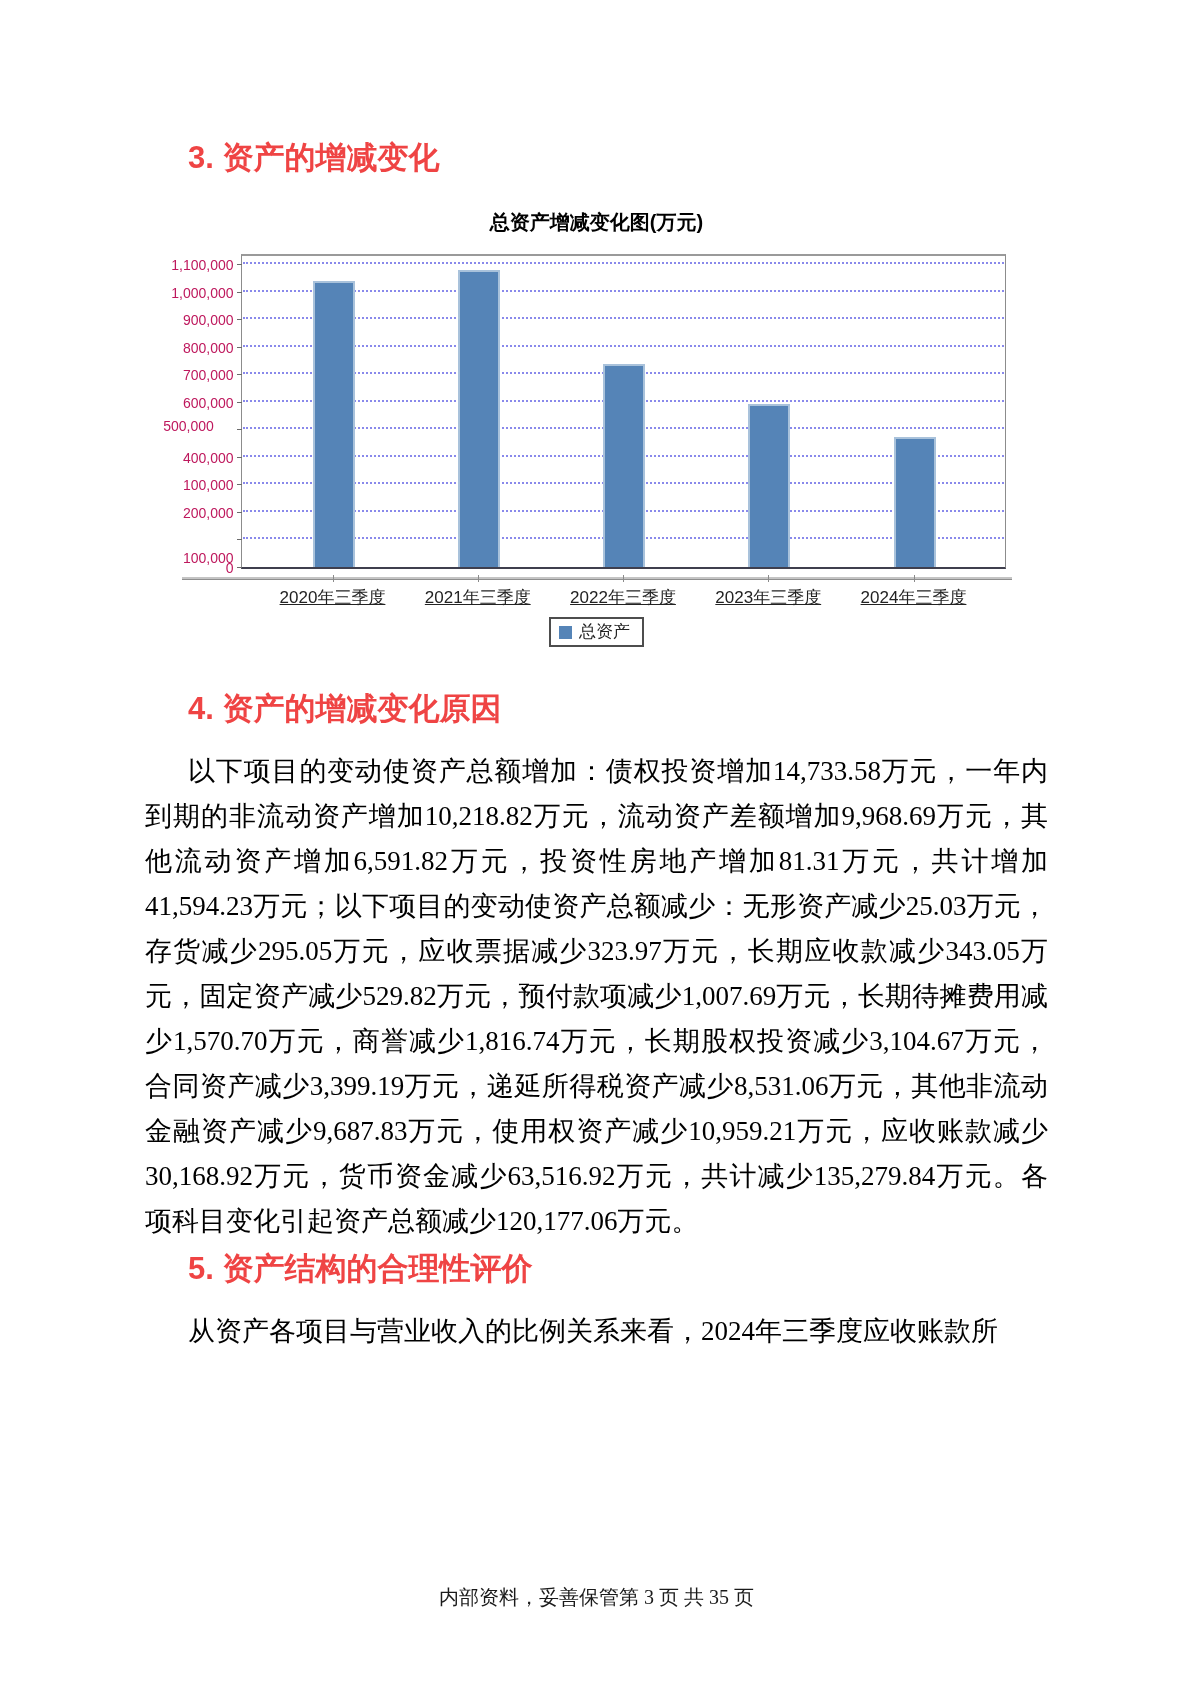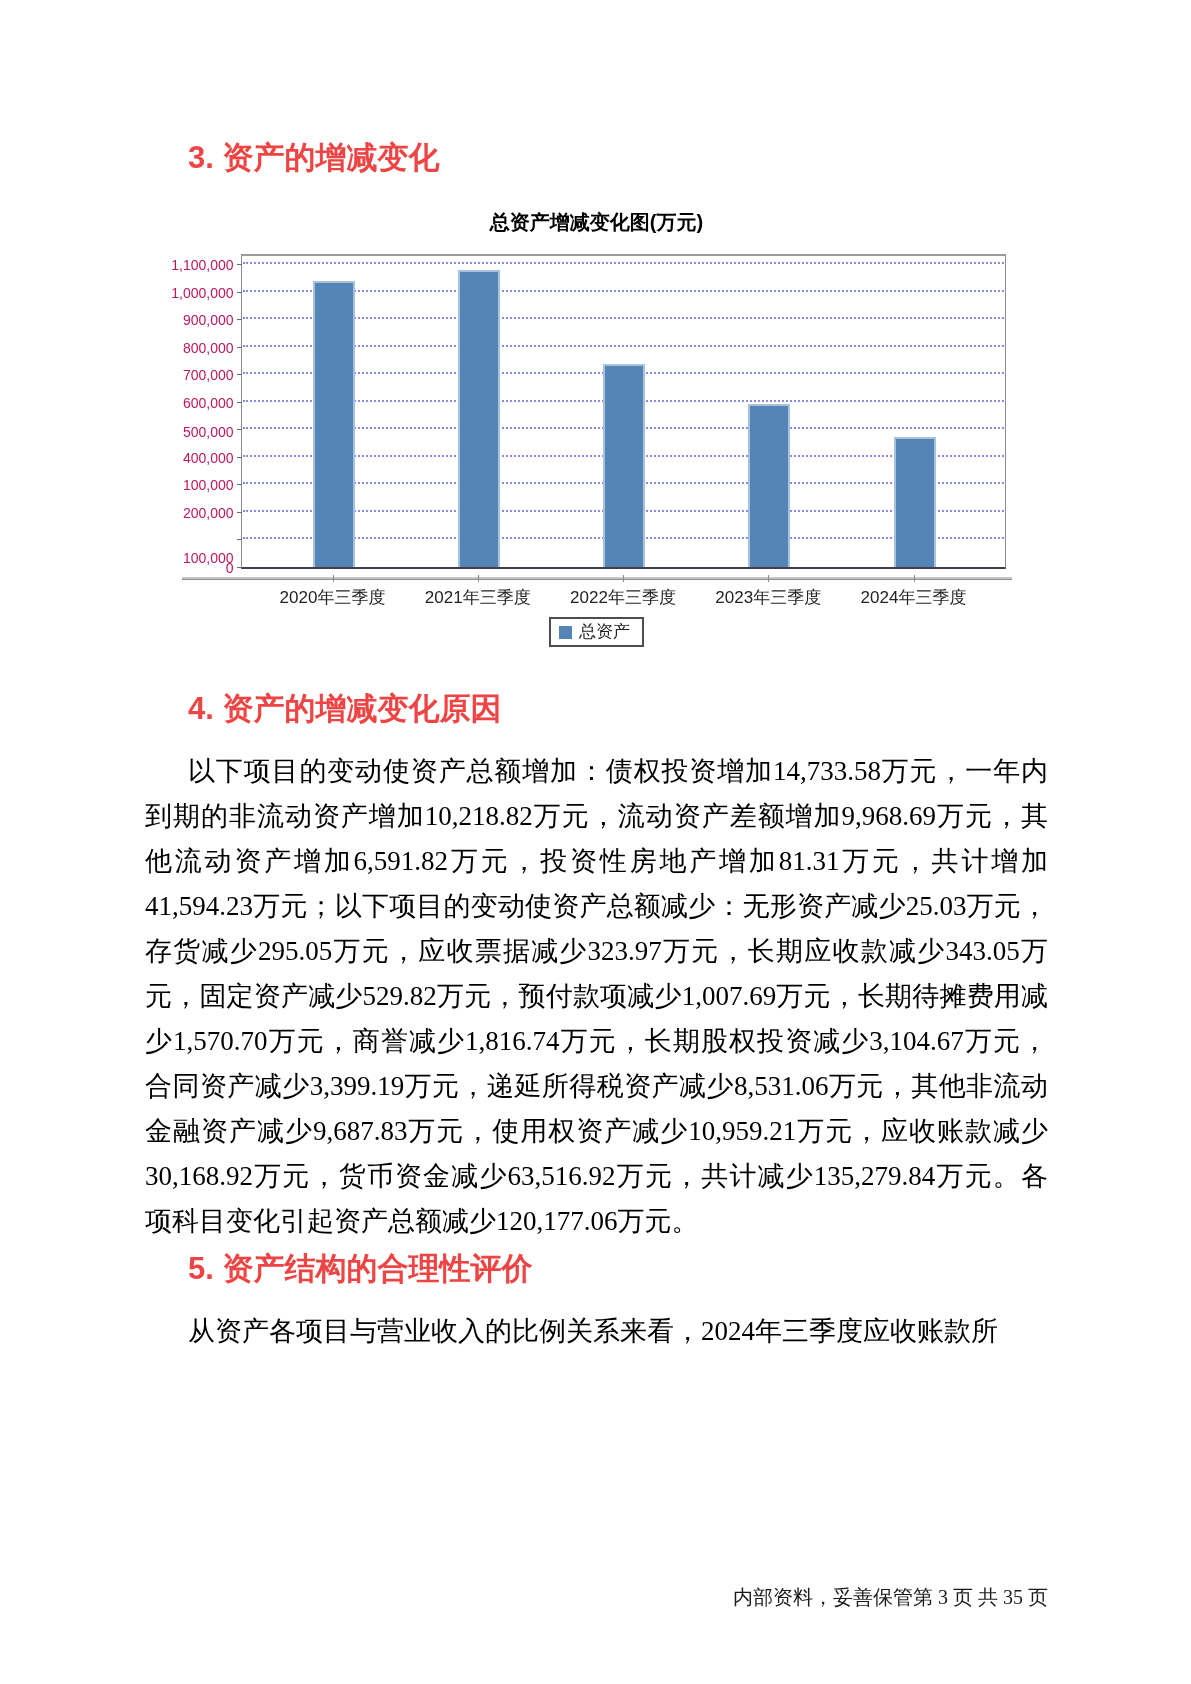--- a/index.html
+++ b/index.html
@@ -52,36 +52,36 @@
     position:absolute;right:772px;width:90px;text-align:right;
     font-family:"Liberation Sans","DejaVu Sans",sans-serif;
     font-size:14px;line-height:14px;color:#be185d;
   }
   .xrule{position:relative;margin-top:8px;height:2px;background:#c4c4c4;border-bottom:1px solid #8f8f8f;}
   .xtick{position:absolute;top:-2px;width:1px;height:7px;background:#8a8a8a;}
   .xlabels{position:relative;height:24px;margin-top:6px;}
   .xlabel{
     position:absolute;width:170px;margin-left:-85px;text-align:center;
     font-family:"Liberation Sans","DejaVu Sans",sans-serif;
-    font-size:17px;line-height:24px;color:#222;
+    font-size:17px;line-height:24px;color:#222;text-decoration:underline;
   }
   .legend{
     margin:7px auto 0;width:fit-content;
     border:2px solid #4d4d4d;background:#fff;
     padding:3px 12px 3px 8px;
     display:flex;align-items:center;gap:7px;
     font-family:"Liberation Sans","DejaVu Sans",sans-serif;
     font-size:17px;line-height:20px;color:#222;
   }
   .legend-swatch{display:inline-block;width:13px;height:13px;}
 
   
   .footer{
     position:absolute;left:145px;right:143px;top:1584px;
-    display:flex;justify-content:flex-end;
+    display:flex;justify-content:center;
     font-size:20px;line-height:26px;color:#1a1a1a;
   }
 </style>
 </head>
 <body>
 
 <div class="page">
   <div class="content">
 
     <h2 class="sec-heading h3">3. 资产的增减变化</h2>
@@ -117,21 +117,21 @@
             <div class="bar" style="left: 216.25px; width: 42px; bottom: 0px; height: 296.94px; background: rgb(85, 132, 183); border-color: rgb(169, 194, 219);"></div>
             <div class="bar" style="left: 361.5px; width: 42px; bottom: 0px; height: 203.01px; background: rgb(85, 132, 183); border-color: rgb(169, 194, 219);"></div>
             <div class="bar" style="left: 506.75px; width: 42px; bottom: 0px; height: 162.921px; background: rgb(85, 132, 183); border-color: rgb(169, 194, 219);"></div>
             <div class="bar" style="left: 652px; width: 42px; bottom: 0px; height: 129.817px; background: rgb(85, 132, 183); border-color: rgb(169, 194, 219);"></div>
           </div>
       <div class="ylabel" style="bottom: -6px;">0</div>
           <div class="ylabel" style="bottom: 4px;">100,000</div>
           <div class="ylabel" style="bottom: 49.0909px;">200,000</div>
           <div class="ylabel" style="bottom: 76.6364px;">100,000</div>
           <div class="ylabel" style="bottom: 104.182px;">400,000</div>
-          <div class="ylabel" style="bottom: 130px;">500,000</div>
+          <div class="ylabel" style="bottom: 136px; text-align: center;">500,000</div>
           <div class="ylabel" style="bottom: 159.273px;">600,000</div>
           <div class="ylabel" style="bottom: 186.818px;">700,000</div>
           <div class="ylabel" style="bottom: 214.364px;">800,000</div>
           <div class="ylabel" style="bottom: 241.909px;">900,000</div>
           <div class="ylabel" style="bottom: 269.455px;">1,000,000</div>
           <div class="ylabel" style="bottom: 297px;">1,100,000</div>
         </div>
       <div class="xrule" id="xrule">
           <div class="xtick" style="left: 151px;"></div>
           <div class="xtick" style="left: 296.25px;"></div>

